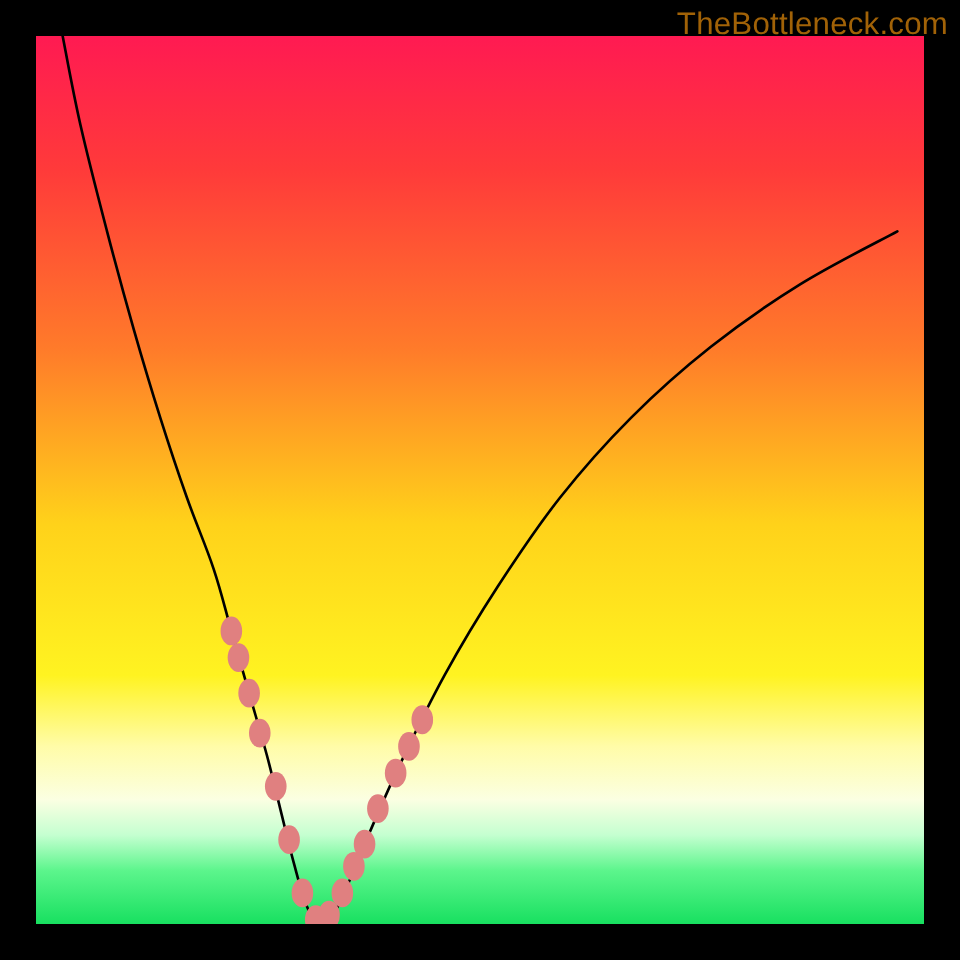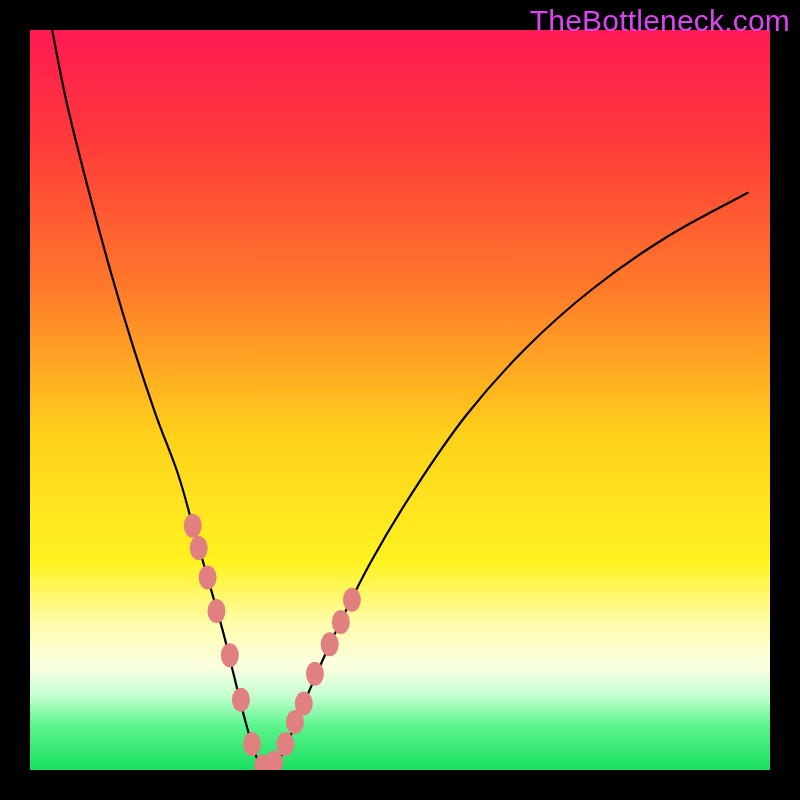--- a/index.html
+++ b/index.html
@@ -24,22 +24,22 @@
     top: 30px;
     left: 30px;
     width: 740px;
     height: 740px;
     overflow: hidden;
   }
   .watermark {
     position: absolute;
     top: 4px;
     right: 10px;
-    color: #d946ef;
-    font-size: 30px;
+    color: #a16207;
+    font-size: 26px;
     letter-spacing: 0.2px;
     font-weight: 400;
   }
   svg {
     position: absolute;
     inset: 0;
   }
 </style>
 </head>
 <body>

